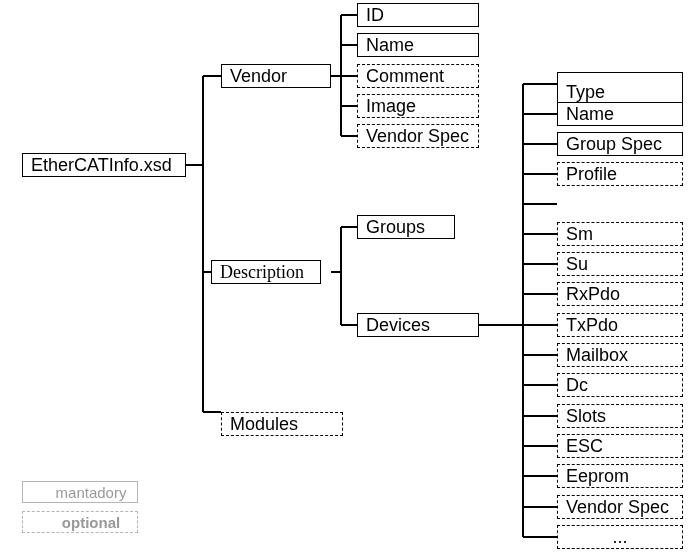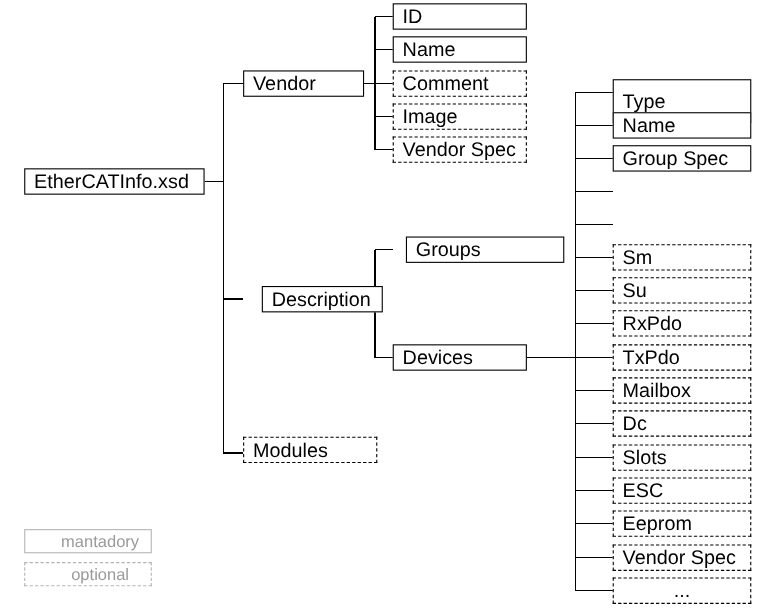--- a/index.html
+++ b/index.html
@@ -105,43 +105,44 @@
       <line x1="523" y1="446" x2="557" y2="446"></line>
       <line x1="523" y1="476" x2="557" y2="476"></line>
       <line x1="523" y1="507" x2="557" y2="507"></line>
       <line x1="523" y1="537" x2="557" y2="537"></line>
     </g>
   </svg>
 
   <div class="node solid" style="left:22px;top:153px;width:164px;height:24px;">EtherCATInfo.xsd</div>
 
   <div class="node solid" style="left:221px;top:64px;width:110px;height:24px;">Vendor</div>
-  <div class="node solid" style="left:238px;top:260px;width:110px;height:24px;">Description</div>
-  <div class="node dashed" style="left:221px;top:397px;width:122px;height:24px;">Modules</div>
+  <div class="node solid" style="left:211px;top:260px;width:110px;height:24px;font-family:Liberation Serif, serif;">Description</div>
+  <div class="node dashed" style="left:221px;top:412px;width:122px;height:24px;">Modules</div>
 
   <div class="node solid" style="left:357px;top:3px;width:122px;height:24px;">ID</div>
   <div class="node solid" style="left:357px;top:33px;width:122px;height:24px;">Name</div>
   <div class="node dashed" style="left:357px;top:64px;width:122px;height:24px;">Comment</div>
   <div class="node dashed" style="left:357px;top:94px;width:122px;height:24px;">Image</div>
   <div class="node dashed" style="left:357px;top:124px;width:122px;height:24px;">Vendor Spec</div>
 
-  <div class="node solid" style="left:369px;top:215px;width:144px;height:24px;">Groups</div>
+  <div class="node solid" style="left:357px;top:215px;width:98px;height:24px;">Groups</div>
   <div class="node solid" style="left:357px;top:313px;width:122px;height:24px;">Devices</div>
 
   <div class="node solid" style="left:557px;top:72px;width:126px;height:40px;">Type</div>
   <div class="node solid" style="left:557px;top:102px;width:126px;height:24px;">Name</div>
   <div class="node solid" style="left:557px;top:132px;width:126px;height:24px;">Group Spec</div>
+  <div class="node dashed" style="left:557px;top:162px;width:126px;height:24px;">Profile</div>
   <div class="node dashed" style="left:557px;top:252px;width:126px;height:24px;">Su</div>
   <div class="node dashed" style="left:557px;top:222px;width:126px;height:24px;">Sm</div>
   <div class="node dashed" style="left:557px;top:282px;width:126px;height:24px;">RxPdo</div>
   <div class="node dashed" style="left:557px;top:313px;width:126px;height:24px;">TxPdo</div>
   <div class="node dashed" style="left:557px;top:343px;width:126px;height:24px;">Mailbox</div>
   <div class="node dashed" style="left:557px;top:373px;width:126px;height:24px;">Dc</div>
   <div class="node dashed" style="left:557px;top:404px;width:126px;height:24px;">Slots</div>
   <div class="node dashed" style="left:557px;top:434px;width:126px;height:24px;">ESC</div>
   <div class="node dashed" style="left:557px;top:464px;width:126px;height:24px;">Eeprom</div>
   <div class="node dashed" style="left:557px;top:495px;width:126px;height:24px;">Vendor Spec</div>
   <div class="node dashed" style="left:557px;top:525px;width:126px;height:24px;justify-content:center;padding-left:0;">...</div>
 
   <div class="legend-node solid" style="left:22px;top:481px;width:116px;height:22px;">mantadory</div>
-  <div class="legend-node dashed" style="left:22px;top:511px;width:116px;height:22px;">optional</div>
+  <div class="legend-node dashed" style="left:22px;top:511px;width:116px;height:22px;font-weight:bold;">optional</div>
 
 </div>
 
 </body></html>

